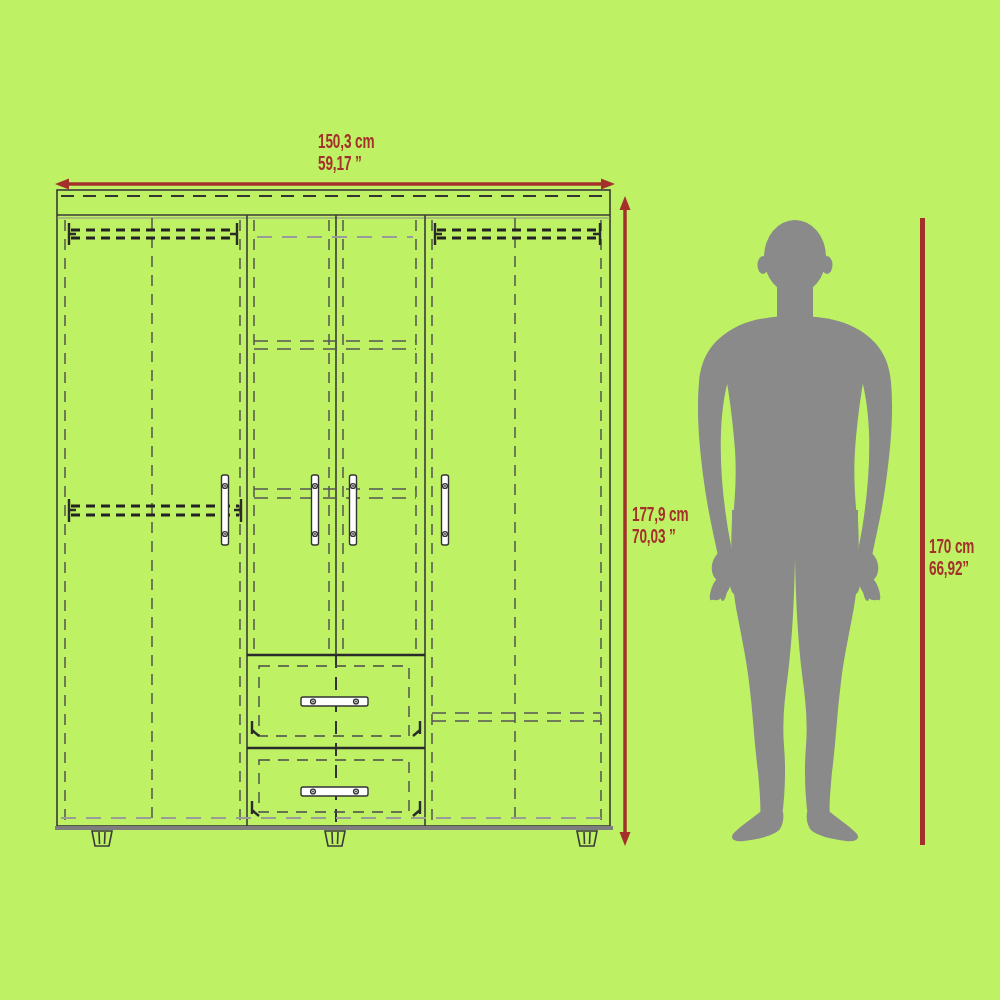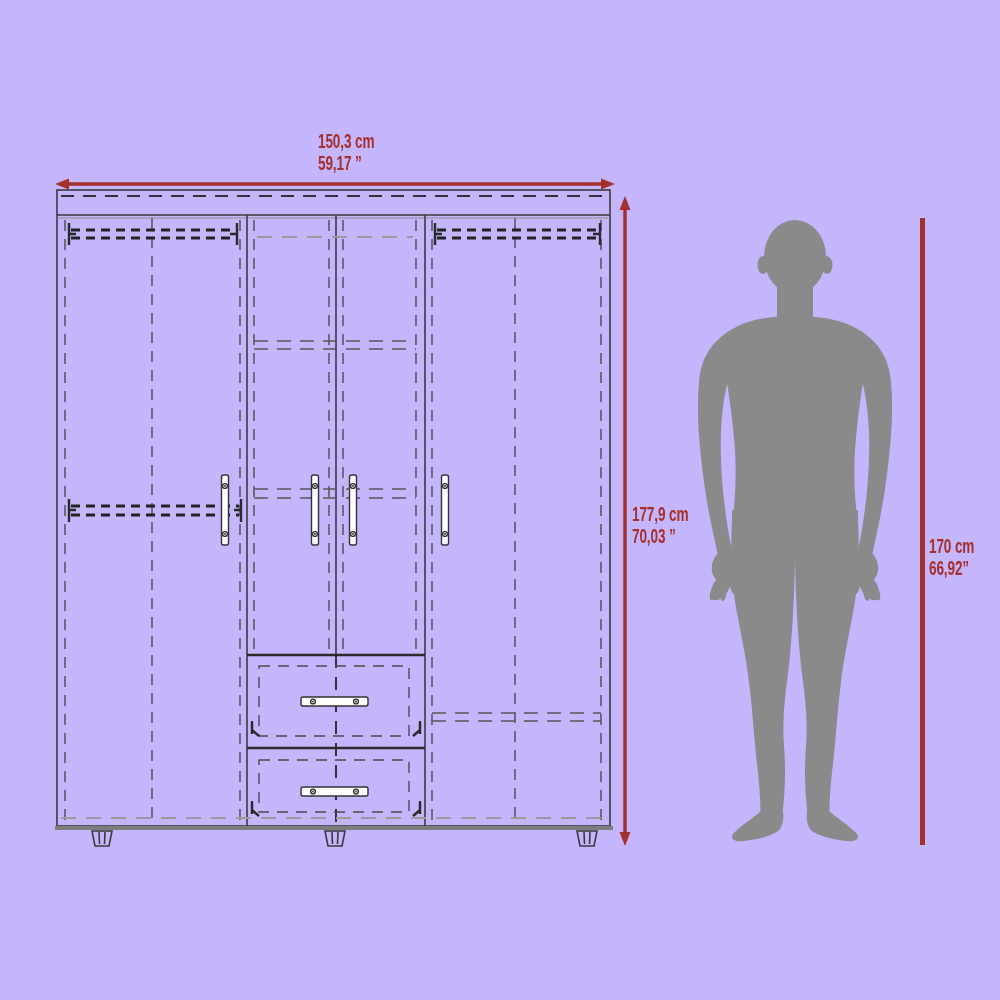--- a/index.html
+++ b/index.html
@@ -1,16 +1,16 @@
 <!DOCTYPE html>
 <html><head>
 <meta charset="utf-8">
 <style>
   html,body{margin:0;padding:0;background:#fff;}
-  .stage{position:relative;width:1000px;height:1000px;background:#c4b5fd;overflow:hidden;
+  .stage{position:relative;width:1000px;height:1000px;background:#bef264;overflow:hidden;
          font-family:"Liberation Sans",sans-serif;}
   .abs{position:absolute;}
   .dim-label{position:absolute;font-weight:bold;font-size:20px;line-height:22px;
              color:#a4302b;transform:scaleX(.68);transform-origin:left top;
              white-space:nowrap;letter-spacing:-.2px;}
   .person-line{position:absolute;width:4.5px;background:#a4302b;}
   
   .ln   {stroke:#3a3a3a;stroke-width:1.6;fill:none;}
   .lnb  {stroke:#2a2a2a;stroke-width:2.4;fill:none;}
   .thin {stroke:#8f8f8f;stroke-width:1;fill:none;}

